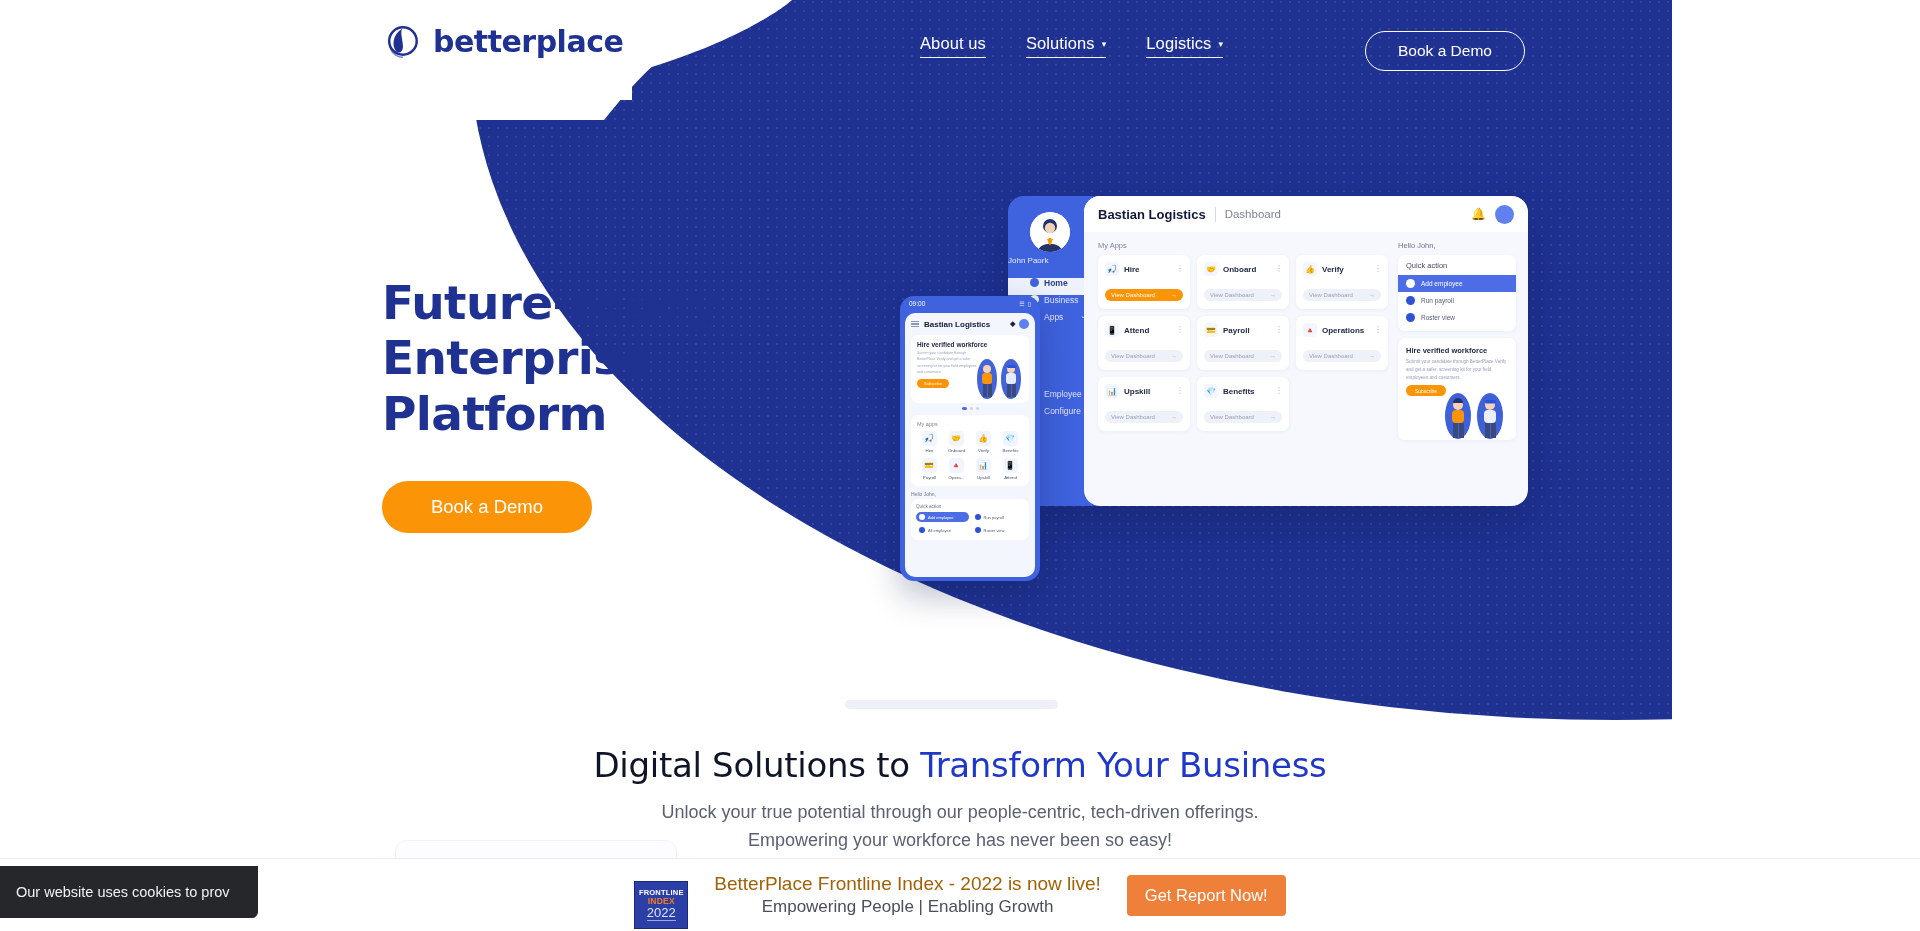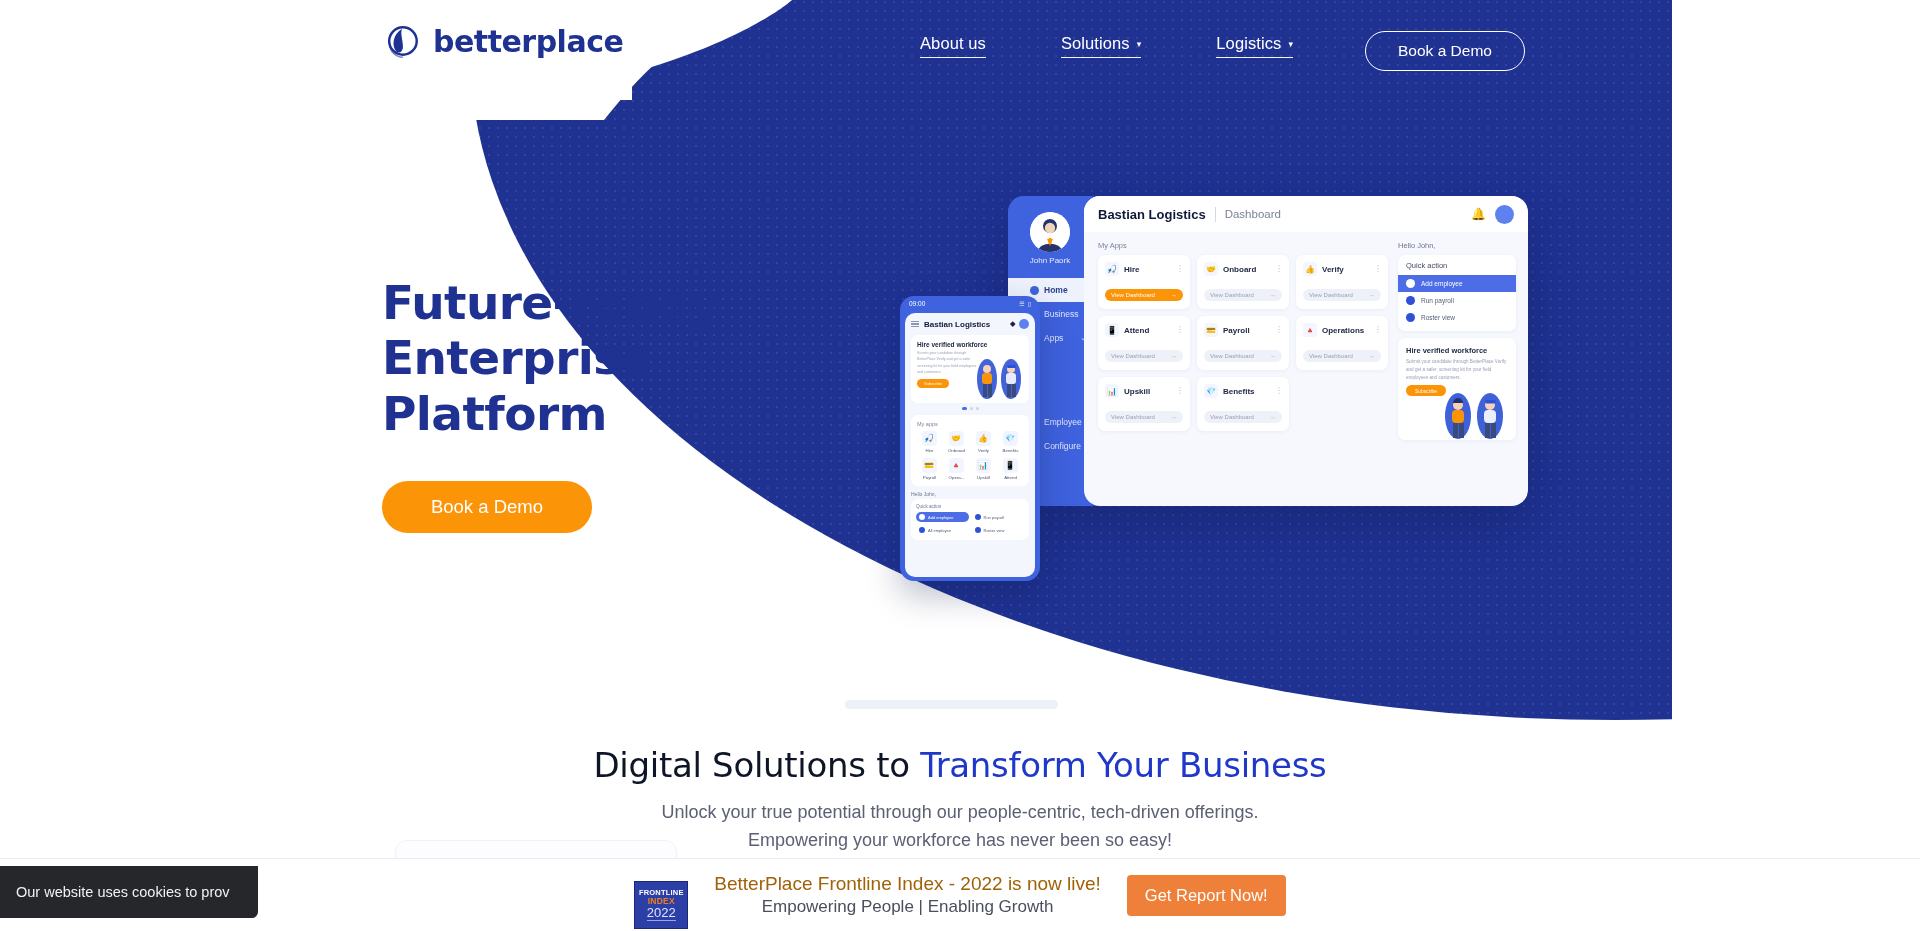--- a/index.html
+++ b/index.html
@@ -25,21 +25,21 @@
     position:absolute;left:383px;top:22px;display:flex;align-items:center;gap:12px;z-index:9;
   }
   .logo-mark{width:38px;height:38px;flex:0 0 38px;}
   .logo-text{
     font-size:30px;font-weight:700;color:#1f3292;letter-spacing:-.5px;
     font-family:"DejaVu Sans","Liberation Sans",sans-serif;
   }
 
   
   .nav{
-    position:absolute;left:920px;top:34px;display:flex;align-items:center;gap:75px;z-index:9;
+    position:absolute;left:920px;top:34px;display:flex;align-items:center;gap:40px;z-index:9;
   }
   .nav-item{
     color:#ffffff;font-size:16.5px;font-weight:400;letter-spacing:.1px;
     border-bottom:1.6px solid rgba(255,255,255,.95);
     padding-bottom:4px;cursor:pointer;display:flex;align-items:center;gap:7px;white-space:nowrap;
   }
   .caret{font-size:9px;line-height:1;transform:translateY(1px);}
   .demo-btn-outline{
     position:absolute;left:1365px;top:31px;width:158px;height:38px;
     border:1.4px solid #ffffff;border-radius:22px;
@@ -117,24 +117,24 @@
     border-radius:16px;background:#2e52d6;
     box-shadow:0 18px 48px rgba(10,20,70,.30);
     z-index:10;overflow:hidden;
     font-family:"Liberation Sans",sans-serif;
   }
   .dash-side{position:absolute;left:0;top:0;width:84px;height:100%;background:#3f62de;}
   .dash-avatar{
     position:absolute;left:22px;top:16px;width:40px;height:40px;border-radius:50%;
     background:#fff;overflow:hidden;
   }
-  .dash-user{position:absolute;left:0;top:60px;width:84px;text-align:center;font-size:8px;color:#e7ecff;}
+  .dash-user{position:absolute;left:0;top:60px;width:84px;text-align:left;font-size:8px;color:#e7ecff;}
   .dash-nav{position:absolute;left:0;top:82px;width:84px;}
   .dash-nav-item{
-    font-size:8.5px;color:#dfe6ff;padding:7px 0 7px 22px;display:flex;align-items:center;gap:5px;
+    font-size:8.5px;color:#dfe6ff;padding:0 0 7px 22px;display:flex;gap:5px;
   }
   .dash-nav-item.active{background:#eef2fd;color:#2b3f8f;font-weight:700;border-radius:0 8px 8px 0;width:74px;}
   .dash-nav-dot{width:9px;height:9px;border-radius:50%;background:#ffffff;opacity:.9;flex:0 0 9px;}
   .dash-nav-item.active .dash-nav-dot{background:#2e52d6;}
   .dash-nav-sp{height:60px;}
   .dash-main{
     position:absolute;left:76px;top:0;right:0;bottom:0;background:#f6f8fe;border-radius:16px;
   }
   .dash-top{
     height:36px;background:#ffffff;border-radius:16px 16px 0 0;display:flex;align-items:center;

